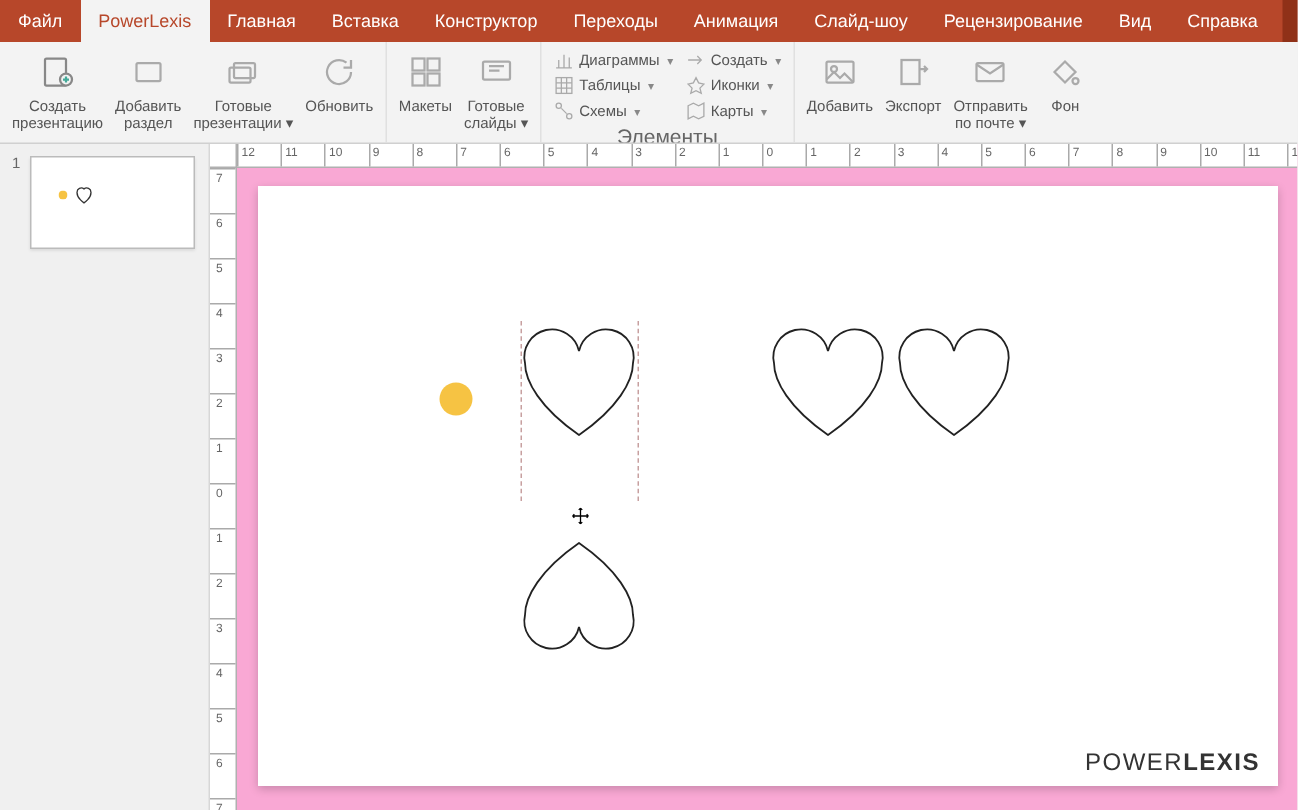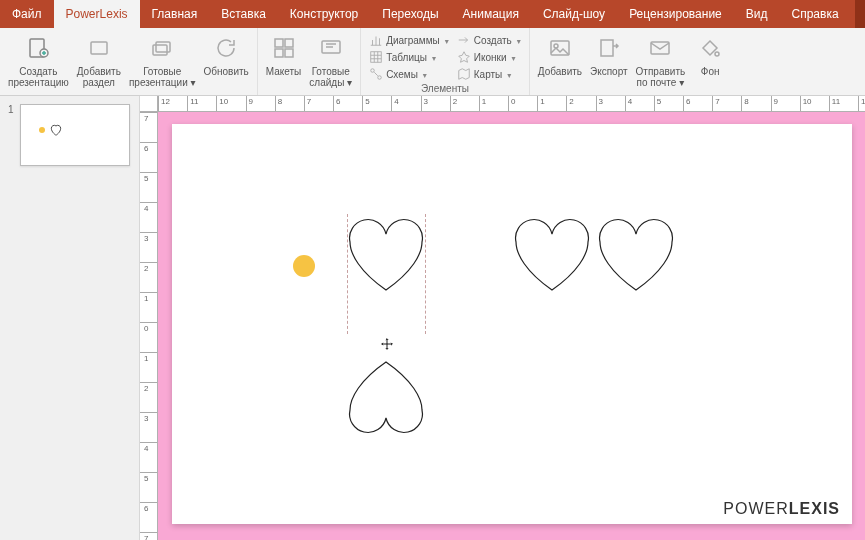--- a/index.html
+++ b/index.html
@@ -9,21 +9,21 @@
   .tabs { display: flex; background: #b7472a; color: #fff; height: 28px; align-items: stretch; font-size: 12px; }
   .tab { padding: 4px 12px; cursor: pointer; white-space: nowrap; display: flex; align-items: center; }
   .tab.active { background: #f3f3f3; color: #b7472a; }
   .tab.format { background: #8f3118; margin-left: 4px; }
   .tab.file { background: #b7472a; }
   
   
   .ribbon { background: #f3f3f3; border-bottom: 1px solid #d0d0d0; height: 68px; display: flex; overflow: hidden; }
   .group { border-right: 1px solid #e0e0e0; display: flex; flex-direction: column; align-items: center; padding: 2px 6px; }
   .group-items { display: flex; gap: 4px; flex: 1; align-items: flex-start; padding-top: 2px; }
-  .group-label { font-size: 10px; color: #666; padding: 1px 0; }
+  .group-label { font-size: 14px; color: #666; padding: 1px 0; }
   .rbtn { display: flex; flex-direction: column; align-items: center; justify-content: flex-start; gap: 4px; cursor: pointer; padding: 2px 2px; border-radius: 2px; text-align: center; min-width: 38px; }
   .rbtn .ico { width: 28px; height: 28px; display: flex; align-items: center; justify-content: center; }
   .rbtn .lbl { font-size: 10px; color: #555; line-height: 1.1; white-space: pre-line; }
   .mini-col { display: flex; flex-direction: column; gap: 1px; }
   .mini-item { display: flex; align-items: center; gap: 3px; font-size: 10px; color: #555; cursor: pointer; padding: 1px 2px; }
   .mini-item .mico { width: 14px; height: 14px; }
   .mini-item .drop::after { content: "▾"; font-size: 8px; color: #888; margin-left: 2px; }
   
   
   .workspace { display: flex; height: calc(540px - 24px - 68px); }

